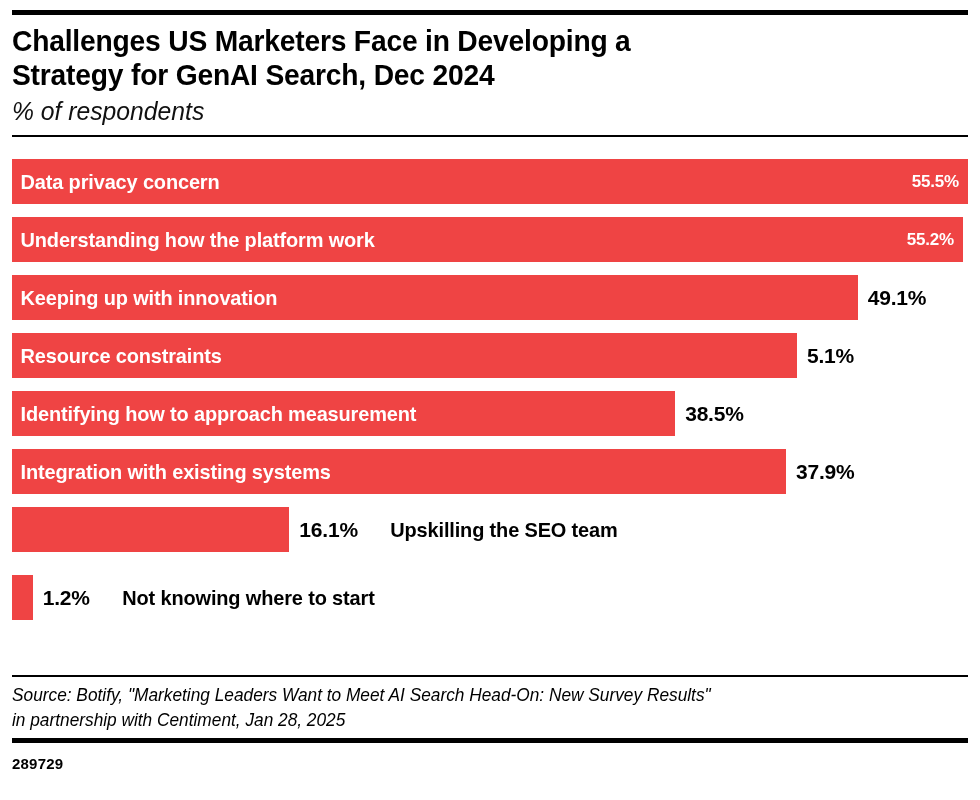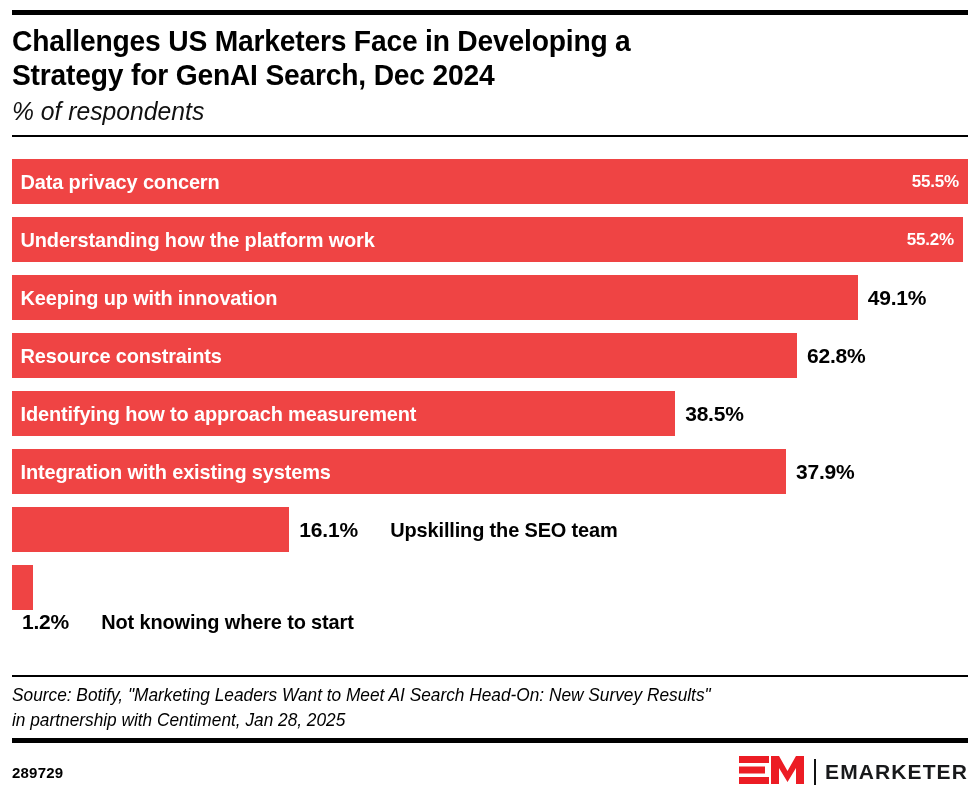--- a/index.html
+++ b/index.html
@@ -226,21 +226,21 @@
         </div>
         <div class="outside-group">
           <span class="bar-value-out">49.1%</span>
         </div>
       </div>
       <div class="bar-row" style="top: 174px;">
         <div class="bar" style="width: 785px;">
           <span class="bar-label-in">Resource constraints</span>
         </div>
         <div class="outside-group">
-          <span class="bar-value-out">62.8%</span>
+          <span class="bar-value-out">5.1%</span>
         </div>
       </div>
       <div class="bar-row" style="top: 232px;">
         <div class="bar" style="width: 663.171px;">
           <span class="bar-label-in">Identifying how to approach measurement</span>
         </div>
         <div class="outside-group">
           <span class="bar-value-out">38.5%</span>
         </div>
       </div>
@@ -252,21 +252,21 @@
           <span class="bar-value-out">37.9%</span>
         </div>
       </div>
       <div class="bar-row" style="top: 348px;">
         <div class="bar" style="width: 277.326px;"></div>
         <div class="outside-group">
           <span class="bar-value-out">16.1%</span>
           <span class="bar-label-out">Upskilling the SEO team</span>
         </div>
       </div>
-      <div class="bar-row" style="top: 406px; flex-direction: column;">
+      <div class="bar-row" style="top: 416px;">
         <div class="bar" style="width: 20.6703px;"></div>
         <div class="outside-group">
           <span class="bar-value-out">1.2%</span>
           <span class="bar-label-out">Not knowing where to start</span>
         </div>
       </div>
     </div>
 
   <div class="footer">
     <div class="rule-thin"></div>
@@ -274,28 +274,16 @@
     <div class="source">
       <span class="source-line">Source: Botify, "Marketing Leaders Want to Meet AI Search Head-On: New Survey Results"</span>
       <span class="source-line">in partnership with Centiment, Jan 28, 2025</span>
     </div>
 
     <div class="rule-thick"></div>
 
     <div class="footer-bottom">
       <div class="chart-id">289729</div>
 
-      <div class="logo">
-        <span class="logo-mark">
-          <svg width="66" height="30" viewBox="0 0 66 30" aria-hidden="true">
-            <rect x="0" y="1" width="30" height="7" fill="#EC1C24"></rect>
-            <rect x="0" y="11.5" width="26" height="7" fill="#EC1C24"></rect>
-            <rect x="0" y="22" width="30" height="7" fill="#EC1C24"></rect>
-            <polygon points="32,29 32,1 40,1 48.5,16 57,1 65,1 65,29 57,29 57,13 48.5,27 40,13 40,29" fill="#EC1C24"></polygon>
-          </svg>
-        </span>
-        <span class="logo-divider"></span>
-        <span class="logo-word">EMARKETER</span>
-      </div>
     </div>
   </div>
 
 </div>
 
 </body></html>

